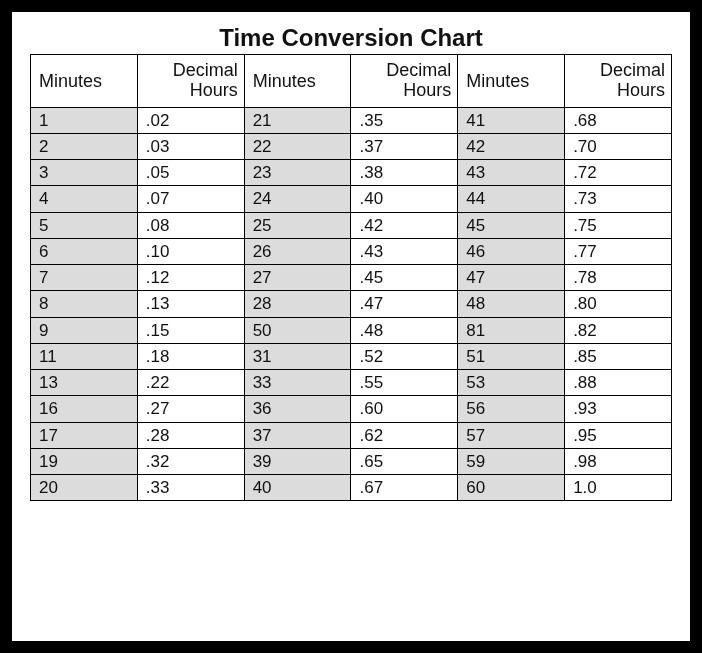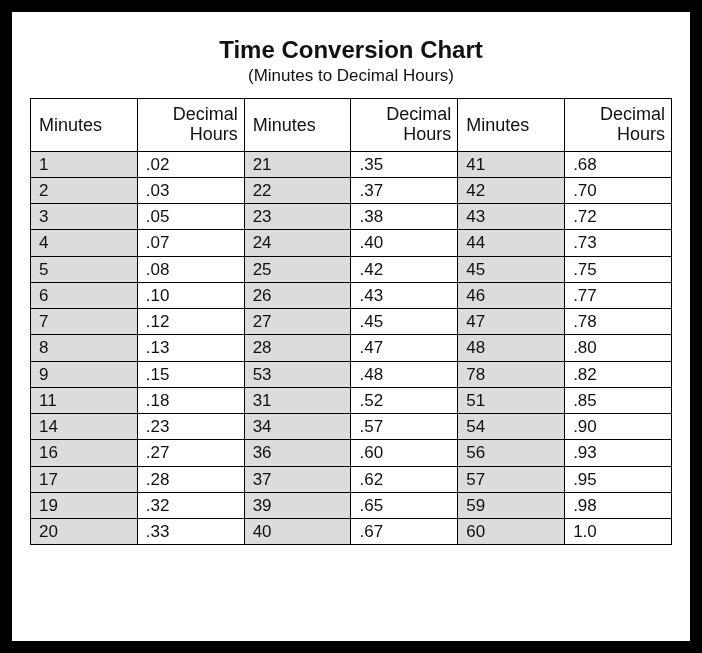--- a/index.html
+++ b/index.html
@@ -6,21 +6,21 @@
     html, body { width: 702px; height: 653px; }
     body {
       font-family: Arial, Helvetica, sans-serif;
       background: #000;
       padding: 12px;
     }
     .page {
       background: #fff;
       width: 100%;
       height: 100%;
-      padding: 24px 18px 18px 18px;
+      padding: 12px 18px 18px 18px;
     }
     .title {
       text-align: center;
       font-size: 24px;
       font-weight: 600;
       color: #111;
       margin-bottom: 2px;
     }
     .subtitle {
       text-align: center;
@@ -54,21 +54,20 @@
     }
     td.min {
       background: #dcdcdc;
     }
   </style>
 </head>
 <body>
 
 <div class="page">
   <div class="title">Time Conversion Chart</div>
-  <div class="subtitle">(Minutes to Decimal Hours)</div>
 
   <table>
     <thead>
       <tr>
         <th>Minutes</th>
         <th class="dec">Decimal<br>Hours</th>
         <th>Minutes</th>
         <th class="dec">Decimal<br>Hours</th>
         <th>Minutes</th>
         <th class="dec">Decimal<br>Hours</th>
@@ -135,40 +134,40 @@
           <td class="min">8</td>
           <td>.13</td>
           <td class="min">28</td>
           <td>.47</td>
           <td class="min">48</td>
           <td>.80</td>
         </tr>
         <tr>
           <td class="min">9</td>
           <td>.15</td>
-          <td class="min">53</td>
+          <td class="min">50</td>
           <td>.48</td>
-          <td class="min">78</td>
+          <td class="min">81</td>
           <td>.82</td>
         </tr>
         <tr>
           <td class="min">11</td>
           <td>.18</td>
           <td class="min">31</td>
           <td>.52</td>
           <td class="min">51</td>
           <td>.85</td>
         </tr>
         <tr>
-          <td class="min">14</td>
-          <td>.23</td>
-          <td class="min">34</td>
-          <td>.57</td>
-          <td class="min">54</td>
-          <td>.90</td>
+          <td class="min">13</td>
+          <td>.22</td>
+          <td class="min">33</td>
+          <td>.55</td>
+          <td class="min">53</td>
+          <td>.88</td>
         </tr>
         <tr>
           <td class="min">16</td>
           <td>.27</td>
           <td class="min">36</td>
           <td>.60</td>
           <td class="min">56</td>
           <td>.93</td>
         </tr>
         <tr>

